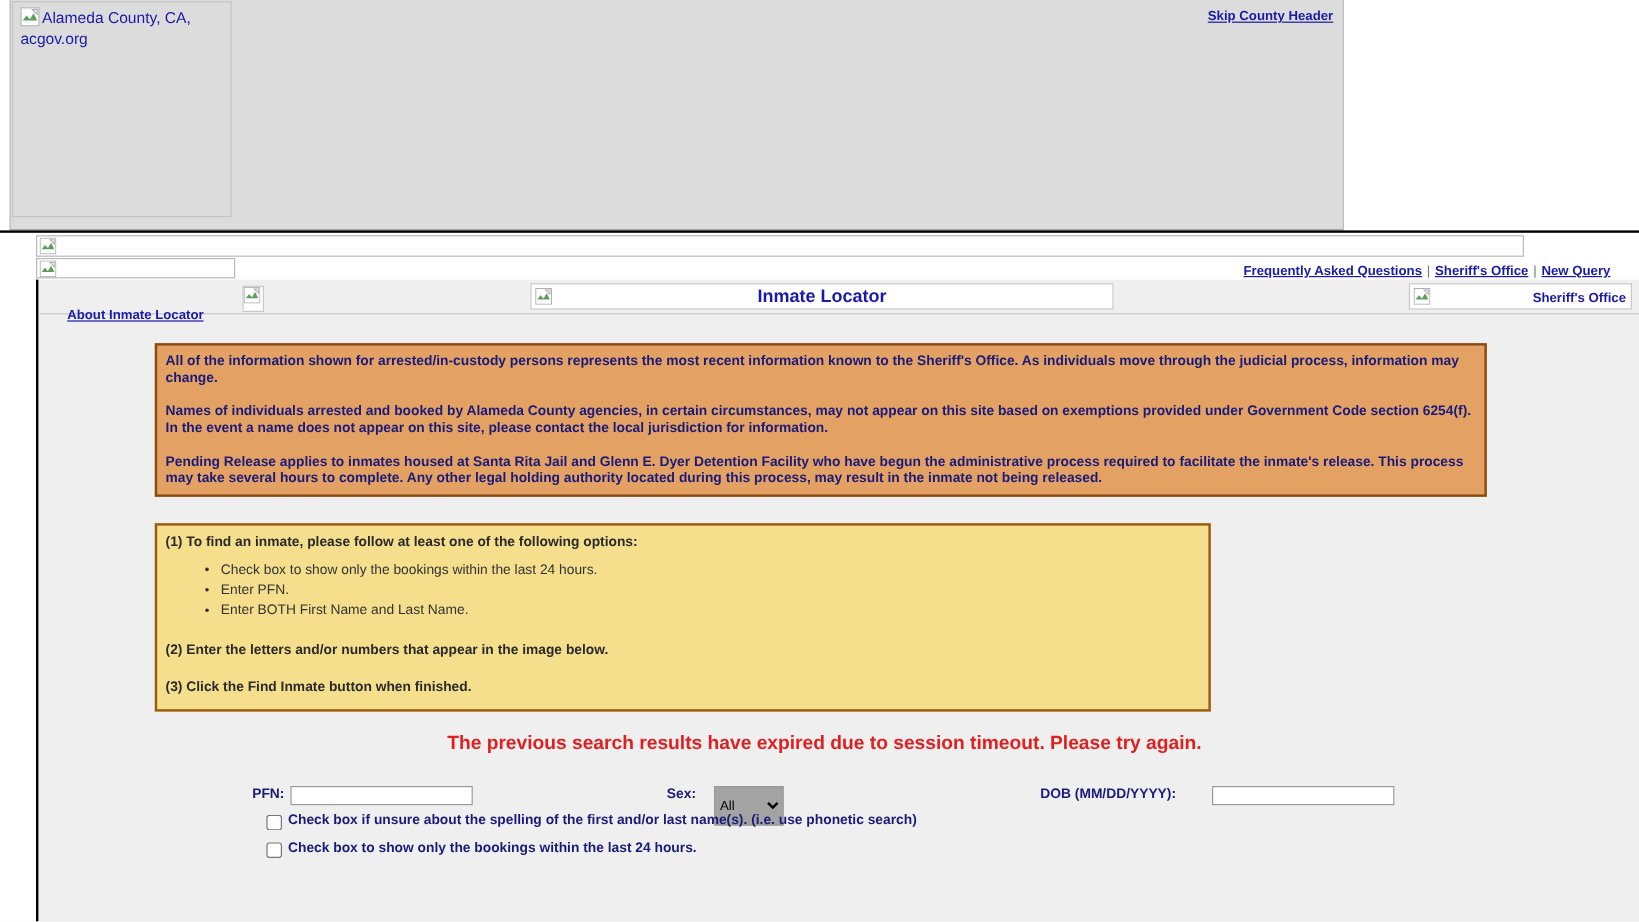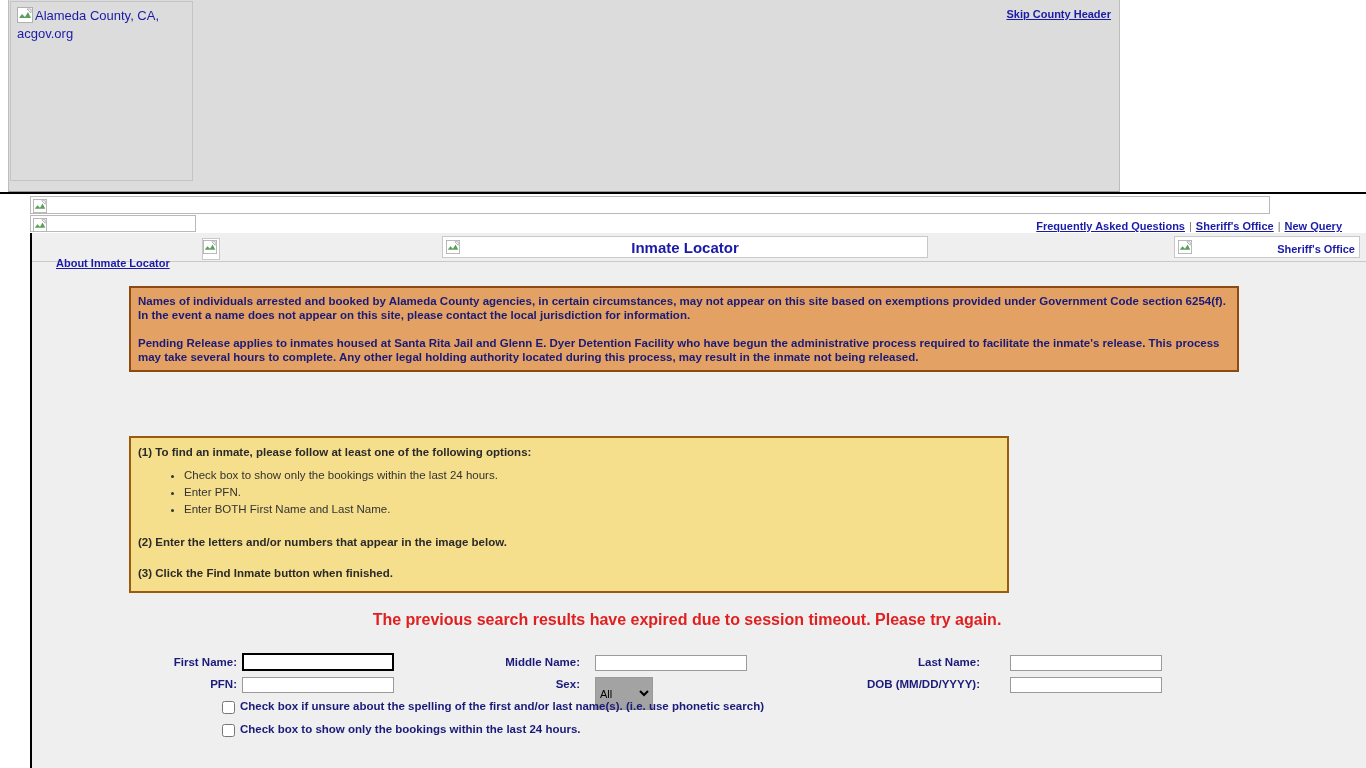--- a/index.html
+++ b/index.html
@@ -396,49 +396,40 @@
           <rect x="0.5" y="0.5" width="15" height="15" fill="#ffffff" stroke="#b0b0b0"></rect>
           <path d="M2 11 L5 7 L8 10 L11 5 L14 11 Z" fill="#5aa05a"></path>
           <path d="M10 2 L14 2 L14 6 Z" fill="#ffffff" stroke="#b0b0b0"></path>
         </svg>
       </span>
       <span class="alt-text">Sheriff's Office</span>
     </div>
   </div>
 
   <div class="disclaimer">
+    <p>All of the information shown for arrested/in-custody persons represents the most recent information known to the Sheriff's Office.  As individuals move through the judicial process, information may change.</p>
     <p>Names of individuals arrested and booked by Alameda County agencies, in certain circumstances, may not appear on this site based on exemptions provided under Government Code section 6254(f).  In the event a name does not appear on this site, please contact the local jurisdiction for information.</p>
     <p>Pending Release applies to inmates housed at Santa Rita Jail and Glenn E. Dyer Detention Facility who have begun the administrative process required to facilitate the inmate's release.  This process may take several hours to complete.  Any other legal holding authority located during this process, may result in the inmate not being released.</p>
   </div>
 
   <div class="instructions">
     <p class="step">(1) To find an inmate, please follow at least one of the following options:</p>
     <ul>
       <li>Check box to show only the bookings within the last 24 hours.</li>
       <li>Enter PFN.</li>
       <li>Enter BOTH First Name and Last Name.</li>
     </ul>
     <p class="step step-spaced">(2) Enter the letters and/or numbers that appear in the image below.</p>
     <p class="step step-last">(3) Click the Find Inmate button when finished.</p>
   </div>
 
   <div class="session-error">The previous search results have expired due to session timeout.  Please try again.</div>
 
   <div class="search-form">
 
-    <div class="form-row">
-      <span class="lbl lbl-first">First Name:</span>
-      <input class="txt in-first focused" type="text" value="" style="">
-
-      <span class="lbl lbl-middle">Middle Name:</span>
-      <input class="txt in-middle" type="text" value="" style="">
-
-      <span class="lbl lbl-last">Last Name:</span>
-      <input class="txt in-last" type="text" value="" style="">
-    </div>
 
     <div class="form-row">
       <span class="lbl lbl-pfn">PFN:</span>
       <input class="txt in-pfn" type="text" value="" style="">
 
       <span class="lbl lbl-sex">Sex:</span>
       <select class="sel sel-sex"><option>All</option><option>Male</option><option>Female</option></select>
 
       <span class="lbl lbl-dob">DOB (MM/DD/YYYY):</span>
       <input class="txt in-dob" type="text" value="" style="">

